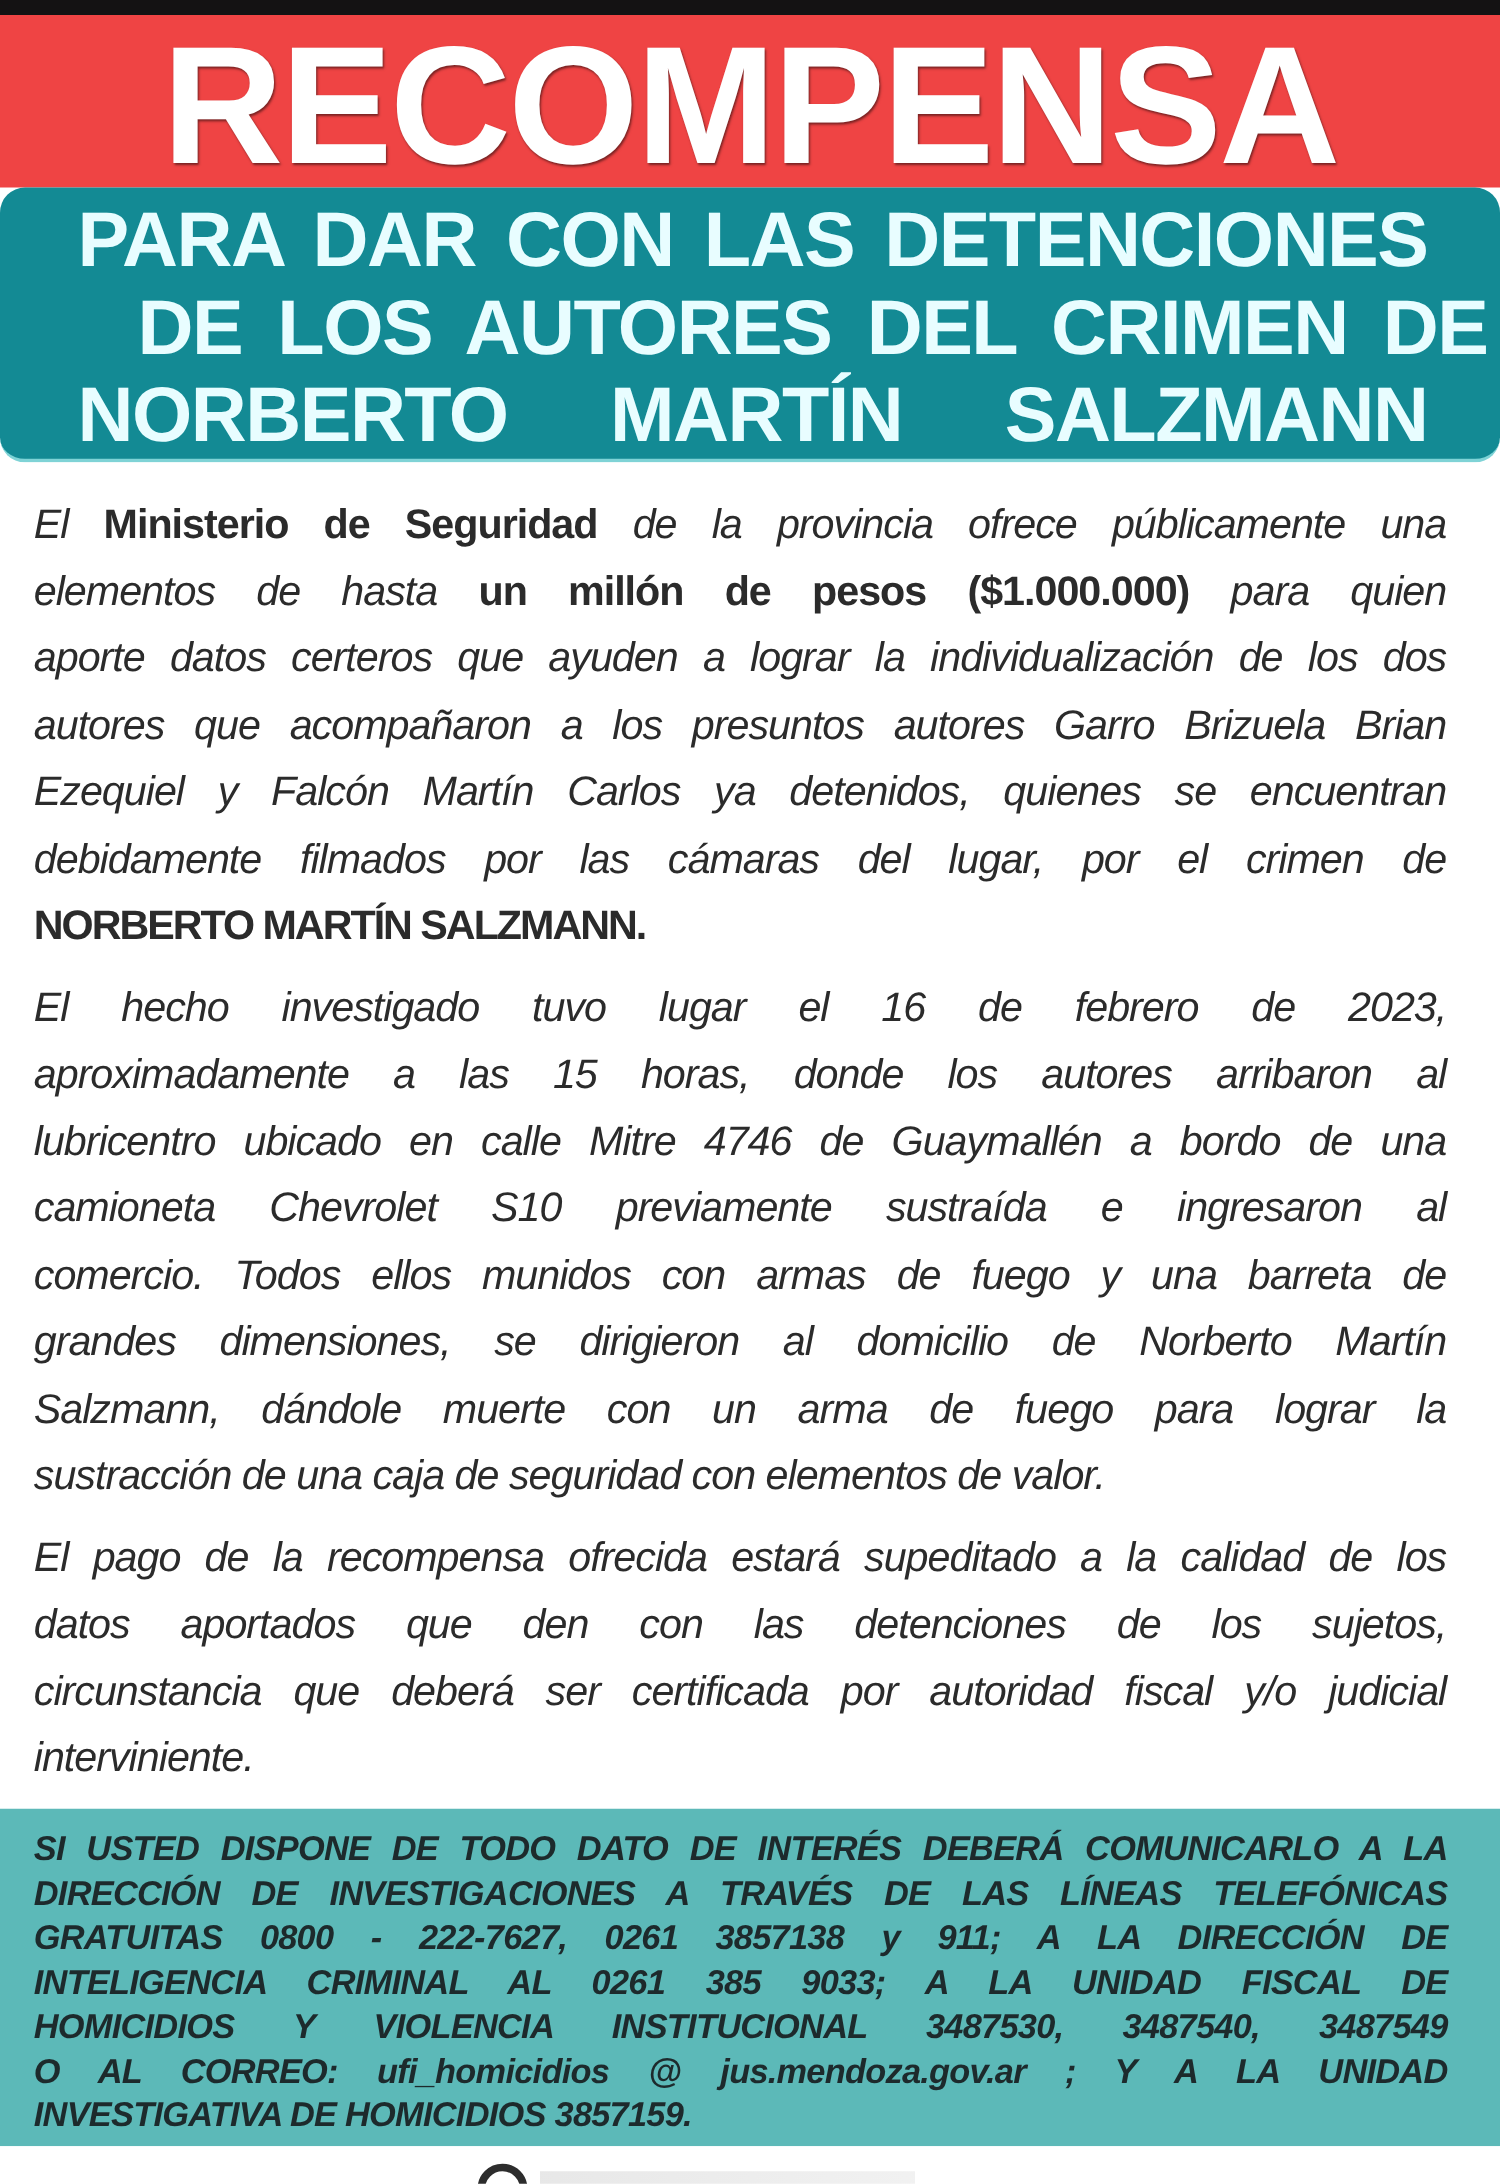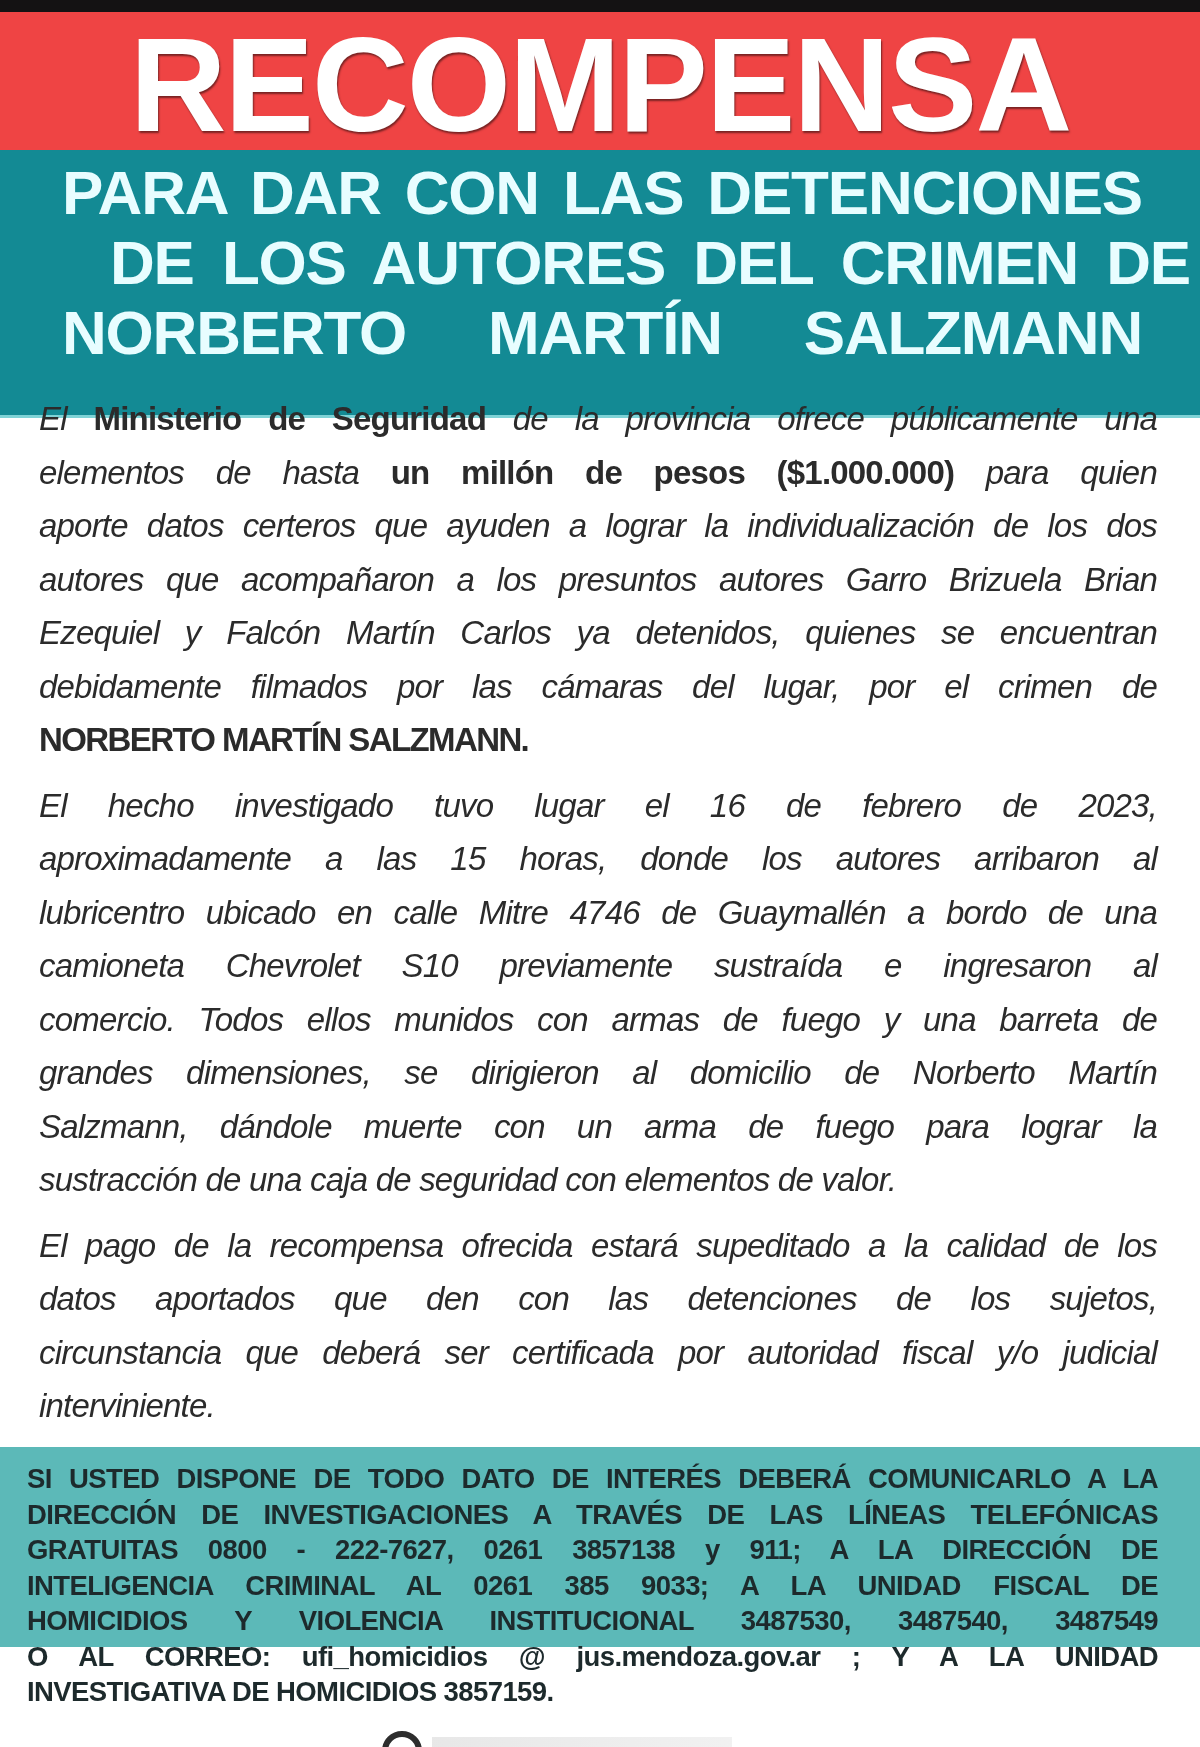--- a/index.html
+++ b/index.html
@@ -23,24 +23,25 @@
     font-family: "Liberation Sans", "DejaVu Sans", sans-serif;
     font-weight: 700;
     font-size: 134px;
     letter-spacing: -2px;
     line-height: 1;
     transform: scaleX(1.0);
     margin-top: 8px;
     text-shadow: 1px 2px 2px rgba(0,0,0,0.5);
   }
   .subtitle-band {
-    position: absolute; left: 0; top: 150px; width: 1200px; height: 268px;
+    position: absolute; left: 0; top: 150px; width: 1200px; height: 220px;
     background: #138a94;
     border-bottom: 3px solid #7fd3d6;
     box-sizing: border-box;
+    border-radius: 20px;
   }
   .subtitle-line {
     position: absolute; left: 62px; width: 1080px;
     color: #e8fdff;
     font-family: "Liberation Sans", "DejaVu Sans", sans-serif;
     font-weight: 700;
     font-size: 62px;
     line-height: 66px;
     white-space: nowrap;
     letter-spacing: -1.2px;
@@ -53,34 +54,35 @@
 
   .body {
     position: absolute; left: 27px; top: 392px; width: 1130px;
     color: #2b2b2b;
     font-family: "Liberation Sans", "DejaVu Sans", sans-serif;
     font-style: italic;
     font-size: 33px;
     line-height: 53.5px;
   }
   .para {
-    margin: 0 0 12px 12px;
+    margin: 0 0 12px 0;
     text-align: justify;
     letter-spacing: -0.8px;
   }
   .para b { font-style: normal; font-weight: 700; }
   .para .caps-bold { font-weight: 700; font-style: normal; letter-spacing: -1.6px; }
   .line { display: block; text-align: justify; text-align-last: justify; white-space: nowrap; }
   .line.last { text-align-last: left; }
 
   .info-box {
-    position: absolute; left: 0; top: 1447px; width: 1200px; height: 200px;
+    position: absolute; left: 0; top: 1447px; width: 1200px; height: 270px;
     background: #5cb9b8;
     box-sizing: border-box;
     padding: 14px 42px 0 27px;
+    font-style: italic;
   }
   .info-line {
     display: block;
     color: #1d2a2c;
     font-family: "Liberation Sans", "DejaVu Sans", sans-serif;
     font-weight: 700;
     font-size: 27.5px;
     line-height: 35.5px;
     white-space: nowrap;
     text-align: justify;

